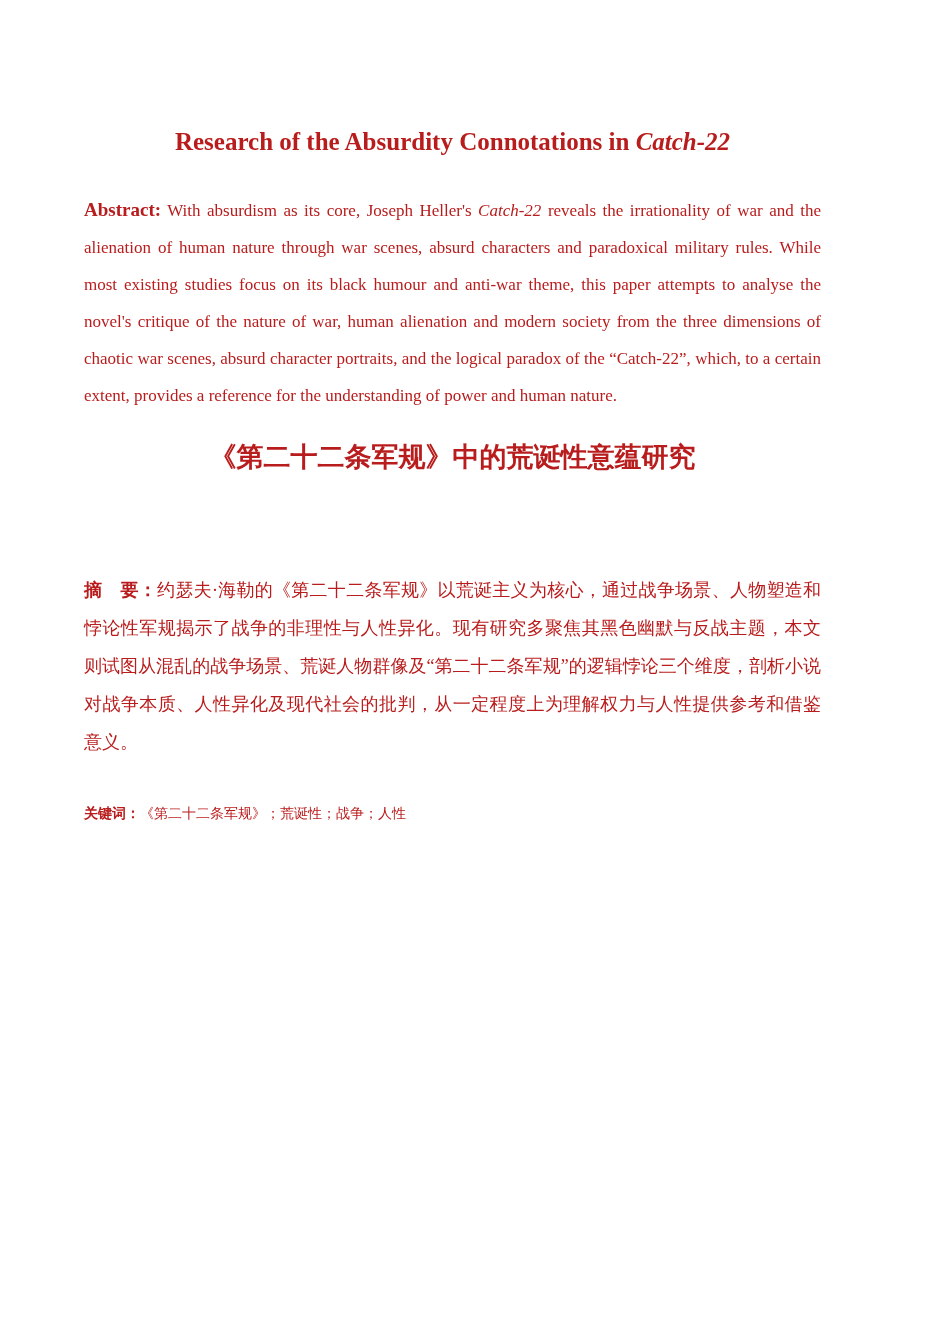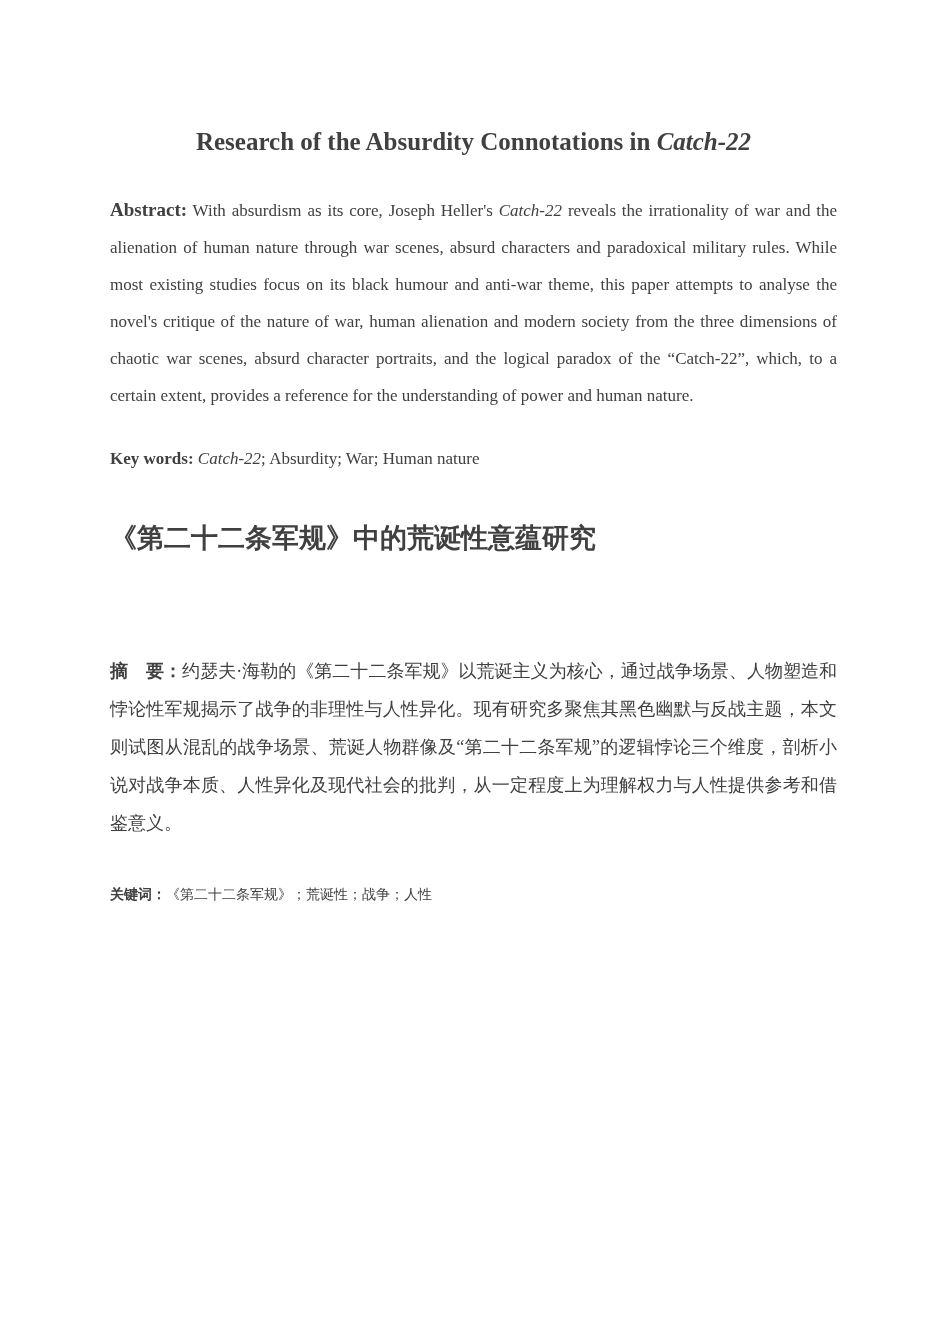--- a/index.html
+++ b/index.html
@@ -5,55 +5,56 @@
   html, body {
     margin: 0;
     padding: 0;
     background: #ffffff;
   }
   .page {
     width: 950px;
     height: 1344px;
     margin: 0 auto;
     background: #ffffff;
-    color: #404040;
+    color: #b91c1c;
     font-family: "Liberation Serif", "DejaVu Serif", serif;
     box-sizing: border-box;
-    padding: 126px 113px 0 110px;
+    padding: 126px 113px 0 68px;
     overflow: hidden;
   }
   .en-title {
     margin: 0 0 32px 0;
     text-align: center;
     font-size: 25px;
     font-weight: bold;
     line-height: 1.3;
   }
   .para {
-    margin: 0;
+    margin: 16px;
     text-align: justify;
     font-size: 17px;
     line-height: 37px;
   }
   .en-abstract {
     margin-bottom: 26px;
   }
   .lead-label {
     font-weight: bold;
     font-size: 19px;
   }
   .bold-label {
     font-weight: bold;
   }
   .en-keywords {
     text-align: left;
     margin-bottom: 44px;
   }
   .cn-title {
     margin: 0 0 96px 0;
+    text-align: center;
     font-size: 27px;
     font-weight: bold;
     line-height: 1.3;
   }
   .cn-abstract {
     font-size: 18px;
     line-height: 38px;
     margin-bottom: 34px;
   }
   .cn-keywords {
@@ -66,23 +67,20 @@
 <body>
 
 <div class="page">
 
   <h1 class="en-title"><span style="font-weight: bold;">Research of the Absurdity Connotations in </span><span style="font-weight: bold; font-style: italic;">Catch-22</span></h1>
 
   <p class="para en-abstract">
     <span class="lead-label">Abstract:</span><span><span> With absurdism as its core, Joseph Heller's </span><span style="font-style: italic;">Catch-22</span><span> reveals the irrationality of war and the alienation of human nature through war scenes, absurd characters and paradoxical military rules. While most existing studies focus on its black humour and anti-war theme, this paper attempts to analyse the novel's critique of the nature of war, human alienation and modern society from the three dimensions of chaotic war scenes, absurd character portraits, and the logical paradox of the “Catch-22”, which, to a certain extent, provides a reference for the understanding of power and human nature.</span></span>
   </p>
 
-  <p class="para en-keywords">
-    <span class="bold-label">Key words:</span><span><span> </span><span style="font-style: italic;">Catch-22</span><span>; Absurdity; War; Human nature</span></span>
-  </p>
 
   <h1 class="cn-title">《第二十二条军规》中的荒诞性意蕴研究</h1>
 
   <p class="para cn-abstract">
     <span class="bold-label">摘　要：</span><span>约瑟夫·海勒的《第二十二条军规》以荒诞主义为核心，通过战争场景、人物塑造和悖论性军规揭示了战争的非理性与人性异化。现有研究多聚焦其黑色幽默与反战主题，本文则试图从混乱的战争场景、荒诞人物群像及“第二十二条军规”的逻辑悖论三个维度，剖析小说对战争本质、人性异化及现代社会的批判，从一定程度上为理解权力与人性提供参考和借鉴意义。</span>
   </p>
 
   <p class="para cn-keywords">
     <span class="bold-label">关键词：</span><span>《第二十二条军规》；荒诞性；战争；人性</span>
   </p>

